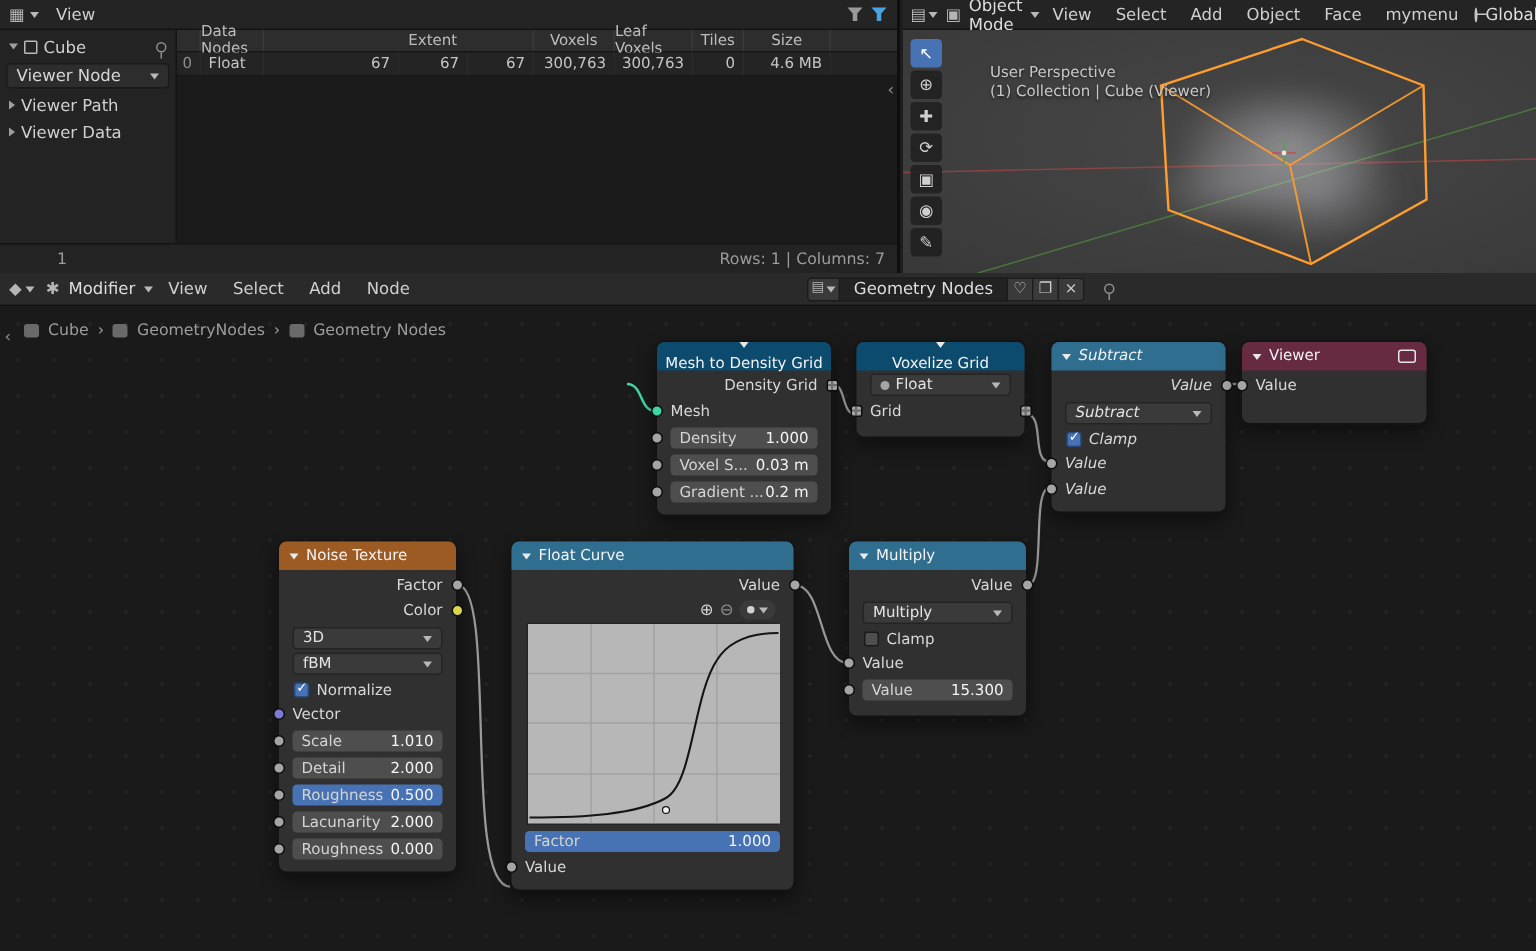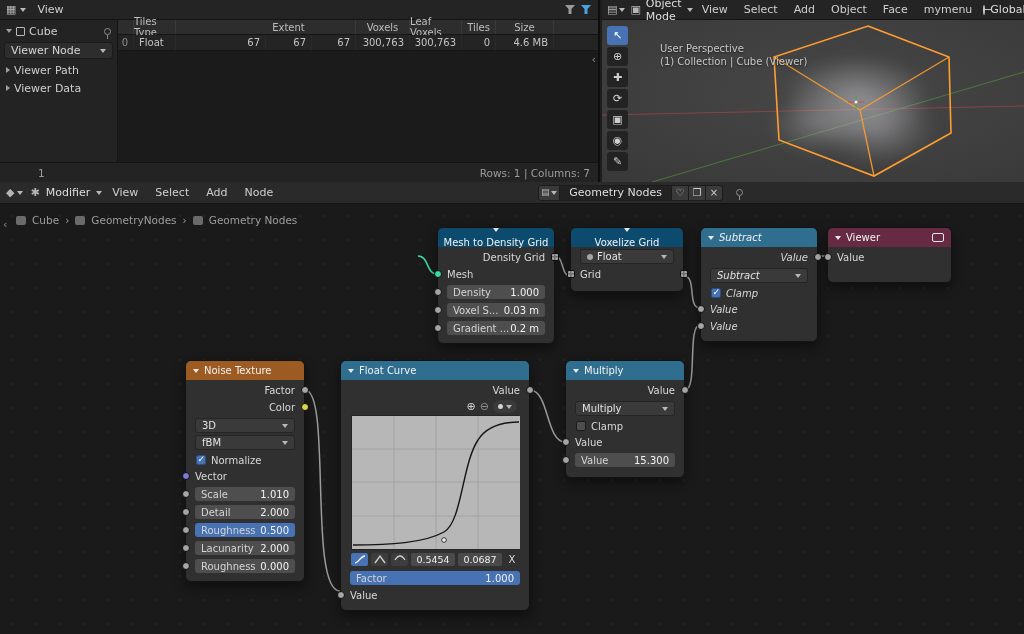--- a/index.html
+++ b/index.html
@@ -133,21 +133,21 @@
         <span>Viewer Path</span>
       </div>
       <div class="sb-row">
         <span class="tri-right"></span>
         <span>Viewer Data</span>
       </div>
     </div>
     <div class="ss-table">
       <div class="t-head">
         <div class="c-idx"></div>
-        <div class="c-dt">Tiles Type</div>
+        <div class="c-dt">Data Nodes</div>
         <div class="c-cl">Class</div>
         <div class="c-ext">Extent</div>
         <div class="c-vx">Voxels</div>
         <div class="c-lv">Leaf Voxels</div>
         <div class="c-ti">Tiles</div>
         <div class="c-sz">Size</div>
         <div style="flex:1;border-right:none;"></div>
       </div>
       <div class="t-row">
         <div class="c-idx num" style="color:#8d8d8d;">0</div>
@@ -461,40 +461,20 @@
               <line x1="84" y1="0" x2="84" y2="133"></line>
               <line x1="126" y1="0" x2="126" y2="133"></line>
             <line x1="0" y1="33" x2="168" y2="33"></line>
               <line x1="0" y1="66" x2="168" y2="66"></line>
               <line x1="0" y1="100" x2="168" y2="100"></line>
           </g>
           <path d="M1,129 C38,129 72,127 92,116 C110,106 110,48 126,24 C136,8 154,6 167,6" fill="none" stroke="#151515" stroke-width="1.4"></path>
           <circle cx="92" cy="124" r="2.3" fill="#f2f2f2" stroke="#111" stroke-width="0.8"></circle>
         </svg>
       </div>
-      <div class="htools">
-        <span class="hbtn sel">
-          <svg width="12" height="9">
-              <path d="M1,8 C4,8 7,1 11,1" stroke="#fff" stroke-width="1.3" fill="none"></path>
-            </svg>
-        </span>
-        <span class="hbtn">
-          <svg width="12" height="9">
-              <path d="M1,8 L6,1 L11,8" stroke="#cfcfcf" stroke-width="1.3" fill="none"></path>
-            </svg>
-        </span>
-        <span class="hbtn">
-          <svg width="12" height="9">
-              <path d="M1,5 Q6,-3 11,5" stroke="#cfcfcf" stroke-width="1.3" fill="none"></path>
-            </svg>
-        </span>
-        <span class="hval">0.5454</span>
-        <span class="hval">0.0687</span>
-        <span class="hx">X</span>
-      </div>
       <div class="frow factor-row">
         <div class="pf blue">
           <span class="pf-label">Factor</span>
           <span class="pf-value">1.000</span>
         </div>
       </div>
       <div class="nrow">
         <span class="socket in s-grey"></span>
         <span class="nlabel">Value</span>
       </div>

